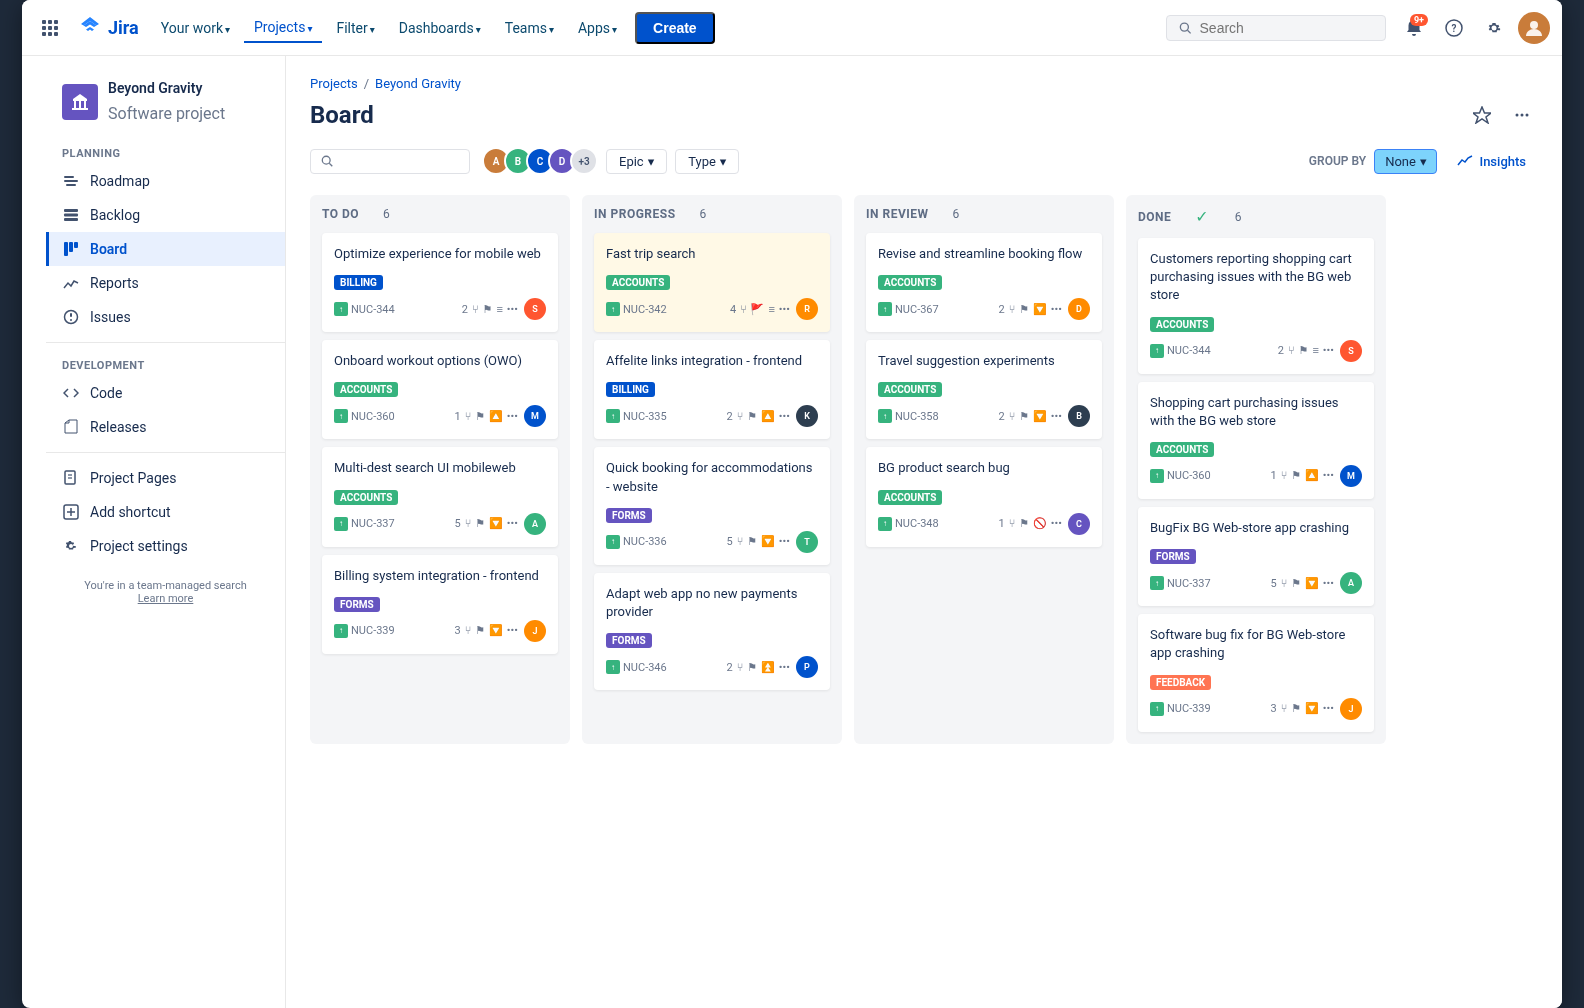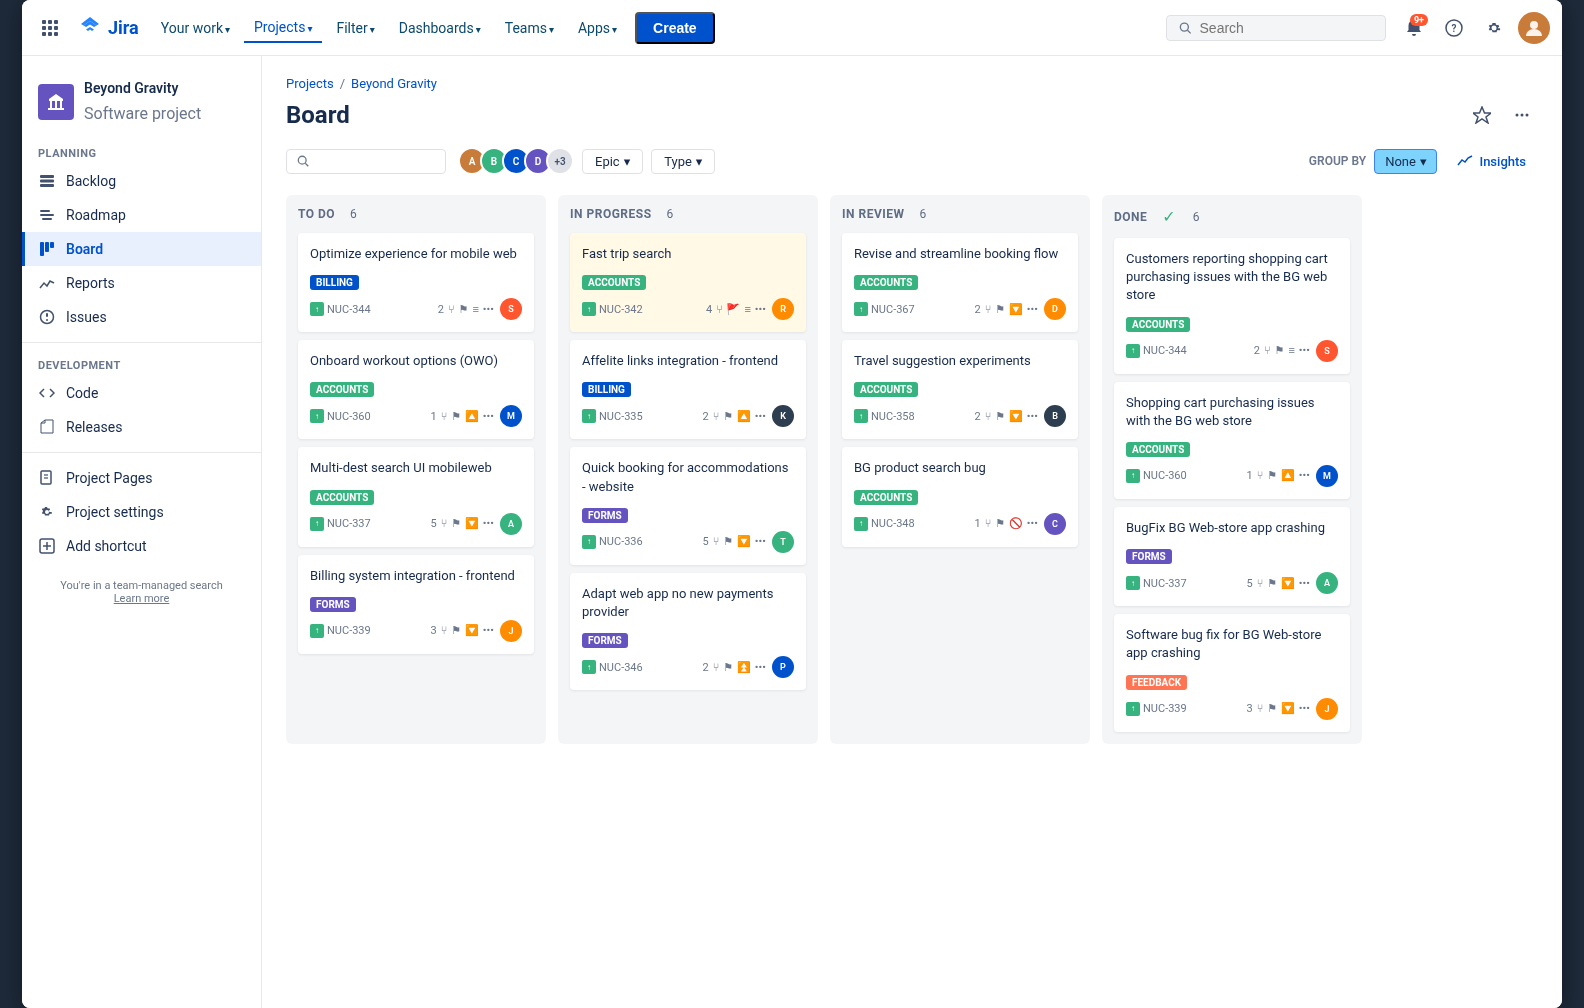--- a/index.html
+++ b/index.html
@@ -17,21 +17,21 @@
     .nav-create { background: #0052cc; color: #fff; padding: 6px 16px; border-radius: 4px; font-size: 14px; font-weight: 600; cursor: pointer; margin-left: 4px; }
     .nav-spacer { flex: 1; }
     .nav-search { display: flex; align-items: center; background: #f4f5f7; border: 1px solid #dfe1e6; border-radius: 4px; padding: 4px 12px; gap: 8px; width: 220px; }
     .nav-search input { border: none; background: transparent; font-size: 14px; color: #172b4d; outline: none; width: 100%; }
     .nav-icons { display: flex; align-items: center; gap: 8px; margin-left: 8px; }
     .nav-icon-btn { width: 32px; height: 32px; display: flex; align-items: center; justify-content: center; border-radius: 50%; cursor: pointer; color: #42526e; position: relative; }
     .badge { position: absolute; top: 2px; right: 2px; background: #ff5630; color: #fff; font-size: 9px; font-weight: 700; border-radius: 8px; padding: 1px 4px; }
     .avatar-nav { width: 32px; height: 32px; border-radius: 50%; background: #6554c0; display: flex; align-items: center; justify-content: center; color: #fff; font-size: 12px; cursor: pointer; overflow: hidden; }
     
     
-    .layout { display: flex; height: calc(100vh - 56px); max-height: 952px; }
+    .layout { display: flex; height: calc(100vh - 56px); max-height: 952px; padding-left: 24px; }
     
     
     .sidebar { width: 240px; background: #fff; border-right: 1px solid #e8e8e8; padding: 16px 0; overflow-y: auto; flex-shrink: 0; }
     .sidebar-project { display: flex; align-items: center; gap: 10px; padding: 8px 16px 16px; }
     .sidebar-project-icon { width: 36px; height: 36px; border-radius: 4px; background: #6554c0; display: flex; align-items: center; justify-content: center; color: #fff; font-size: 14px; }
     .sidebar-project-name { font-size: 14px; font-weight: 600; color: #172b4d; }
     .sidebar-project-type { font-size: 16px; color: #6b778c; margin-top: 8px; }
     .sidebar-section-title { font-size: 11px; font-weight: 700; color: #6b778c; padding: 8px 16px 4px; text-transform: uppercase; letter-spacing: 0.5px; }
     .sidebar-item { display: flex; align-items: center; gap: 10px; padding: 8px 16px; font-size: 14px; color: #172b4d; cursor: pointer; border-radius: 0; }
     .sidebar-item.active { background: #e8f0fe; color: #0052cc; font-weight: 600; border-left: 3px solid #0052cc; padding-left: 13px; }
@@ -60,21 +60,21 @@
     .avatar-extra { background: #dfe1e6; color: #42526e; font-size: 10px; }
     .filter-btn { display: flex; align-items: center; gap: 4px; padding: 4px 12px; border: 1px solid #dfe1e6; border-radius: 4px; font-size: 13px; color: #172b4d; cursor: pointer; background: #fff; justify-content: flex-end; }
     .toolbar-right { display: flex; align-items: center; gap: 8px; margin-left: auto; text-align: right; }
     .groupby-label { font-size: 12px; color: #6b778c; font-weight: 600; }
     .groupby-select { display: flex; align-items: center; gap: 4px; padding: 4px 10px; border: 1px solid #3b82f6; border-radius: 4px; font-size: 13px; color: #172b4d; cursor: pointer; background: #7dd3fc; }
     .insights-btn { display: flex; align-items: center; gap: 6px; padding: 4px 12px; font-size: 13px; color: #0052cc; cursor: pointer; font-weight: 500; }
     
     
     .board { display: flex; gap: 12px; overflow-x: auto; padding-bottom: 16px; }
     .column { width: 260px; flex-shrink: 0; background: #f4f5f7; border-radius: 6px; padding: 12px; }
-    .column-header { display: flex; align-items: center; gap: 15px; margin-bottom: 12px; text-align: center; }
+    .column-header { display: flex; align-items: center; gap: 24px; margin-bottom: 12px; text-align: center; }
     .column-title { font-size: 12px; font-weight: 700; color: #5e6c84; text-transform: uppercase; letter-spacing: 0.5px; }
     .column-count { font-size: 12px; color: #5e6c84; }
     .column-done-check { color: #36b37e; margin-right: 2px; }
     .cards { display: flex; flex-direction: column; gap: 8px; }
     .card { background: #fff; border-radius: 4px; padding: 12px; box-shadow: 0 1px 3px rgba(0,0,0,0.08); cursor: pointer; }
     .card.highlighted { background: #fff9e6; }
     .card-title { font-size: 13px; color: #172b4d; margin-bottom: 8px; line-height: 1.4; font-weight: 400; }
     .card-badge { display: inline-block; padding: 2px 6px; border-radius: 3px; font-size: 10px; font-weight: 700; margin-bottom: 8px; }
     .badge-billing { background: #0052cc; color: #fff; }
     .badge-accounts { background: #36b37e; color: #fff; }
@@ -186,36 +186,36 @@
           <div class="sidebar-project-name">Beyond Gravity</div>
           <div class="sidebar-project-type">Software project</div>
         </div>
       </div>
 
       <div class="sidebar-section-title">PLANNING</div>
 
       <div class="sidebar-item">
         <div class="sidebar-item-icon">
           <svg width="16" height="16" viewBox="0 0 16 16" fill="#42526e">
+              <rect x="1" y="3" width="10" height="2" rx="1"></rect>
+              <rect x="1" y="7" width="14" height="2" rx="1"></rect>
+              <rect x="3" y="11" width="10" height="2" rx="1"></rect>
+            </svg>
+        </div>
+        <span>Roadmap</span>
+      </div>
+      <div class="sidebar-item">
+        <div class="sidebar-item-icon">
+          <svg width="16" height="16" viewBox="0 0 16 16" fill="#42526e">
               <rect x="1" y="2" width="14" height="3" rx="1"></rect>
               <rect x="1" y="6.5" width="14" height="3" rx="1"></rect>
               <rect x="1" y="11" width="14" height="3" rx="1"></rect>
             </svg>
         </div>
         <span>Backlog</span>
-      </div>
-      <div class="sidebar-item">
-        <div class="sidebar-item-icon">
-          <svg width="16" height="16" viewBox="0 0 16 16" fill="#42526e">
-              <rect x="1" y="3" width="10" height="2" rx="1"></rect>
-              <rect x="1" y="7" width="14" height="2" rx="1"></rect>
-              <rect x="3" y="11" width="10" height="2" rx="1"></rect>
-            </svg>
-        </div>
-        <span>Roadmap</span>
       </div>
       <div class="sidebar-item active">
         <div class="sidebar-item-icon">
           <svg width="16" height="16" viewBox="0 0 16 16" fill="#0052cc">
               <rect x="1" y="1" width="4" height="14" rx="1"></rect>
               <rect x="6" y="1" width="4" height="10" rx="1"></rect>
               <rect x="11" y="1" width="4" height="6" rx="1"></rect>
             </svg>
         </div>
         <span>Board</span>
@@ -267,35 +267,35 @@
           <svg width="16" height="16" viewBox="0 0 16 16" fill="none">
               <rect x="2" y="1" width="10" height="13" rx="1" stroke="#42526e" stroke-width="1.5"></rect>
               <line x1="5" y1="5" x2="9" y2="5" stroke="#42526e" stroke-width="1.2"></line>
               <line x1="5" y1="8" x2="9" y2="8" stroke="#42526e" stroke-width="1.2"></line>
             </svg>
         </div>
         <span>Project Pages</span>
       </div>
       <div class="sidebar-item">
         <div class="sidebar-item-icon">
-          <svg width="16" height="16" viewBox="0 0 16 16" fill="#42526e">
-              <path d="M8 10a2 2 0 100-4 2 2 0 000 4zm4.2-2l.9.7-.8 1.4-1.1-.4a4 4 0 01-.9.5l-.2 1.2H5.9l-.2-1.2a4 4 0 01-.9-.5l-1.1.4-.8-1.4.9-.7V6.3l-.9-.7.8-1.4 1.1.4a4 4 0 01.9-.5l.2-1.2h2.2l.2 1.2a4 4 0 01.9.5l1.1-.4.8 1.4-.9.7V8z"></path>
-            </svg>
-        </div>
-        <span>Project settings</span>
-      </div>
-      <div class="sidebar-item">
-        <div class="sidebar-item-icon">
           <svg width="16" height="16" viewBox="0 0 16 16" fill="none">
               <rect x="1" y="1" width="14" height="14" rx="2" stroke="#42526e" stroke-width="1.5"></rect>
               <line x1="8" y1="4" x2="8" y2="12" stroke="#42526e" stroke-width="1.5"></line>
               <line x1="4" y1="8" x2="12" y2="8" stroke="#42526e" stroke-width="1.5"></line>
             </svg>
         </div>
         <span>Add shortcut</span>
+      </div>
+      <div class="sidebar-item">
+        <div class="sidebar-item-icon">
+          <svg width="16" height="16" viewBox="0 0 16 16" fill="#42526e">
+              <path d="M8 10a2 2 0 100-4 2 2 0 000 4zm4.2-2l.9.7-.8 1.4-1.1-.4a4 4 0 01-.9.5l-.2 1.2H5.9l-.2-1.2a4 4 0 01-.9-.5l-1.1.4-.8-1.4.9-.7V6.3l-.9-.7.8-1.4 1.1.4a4 4 0 01.9-.5l.2-1.2h2.2l.2 1.2a4 4 0 01.9.5l1.1-.4.8 1.4-.9.7V8z"></path>
+            </svg>
+        </div>
+        <span>Project settings</span>
       </div>
 
       <div style="flex:1"></div>
       <div class="sidebar-footer">
         <div>You're in a team-managed search</div>
         <a>Learn more</a>
       </div>
     </aside>
 
     <main class="main">

